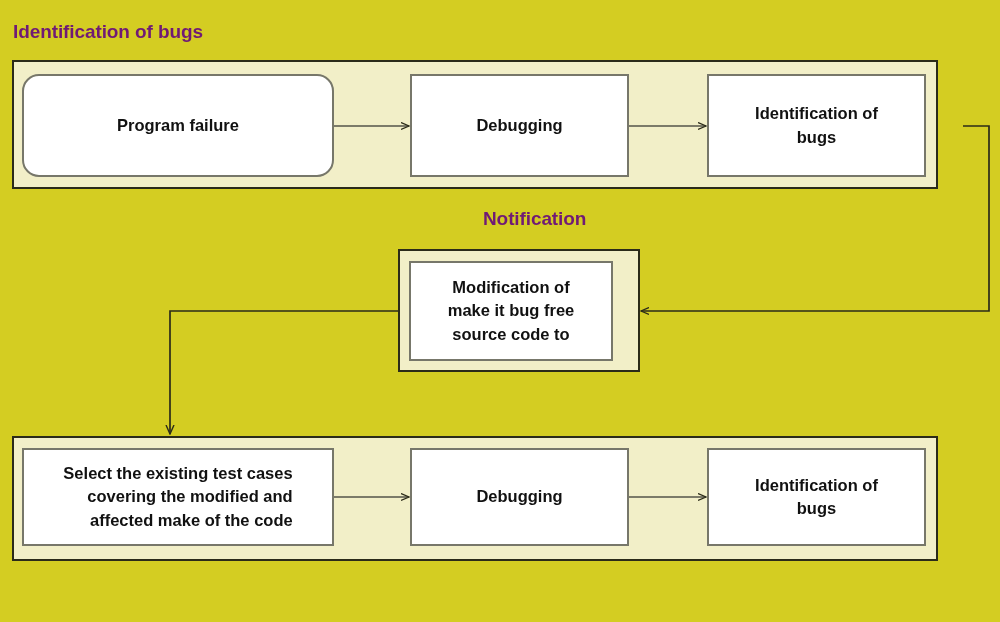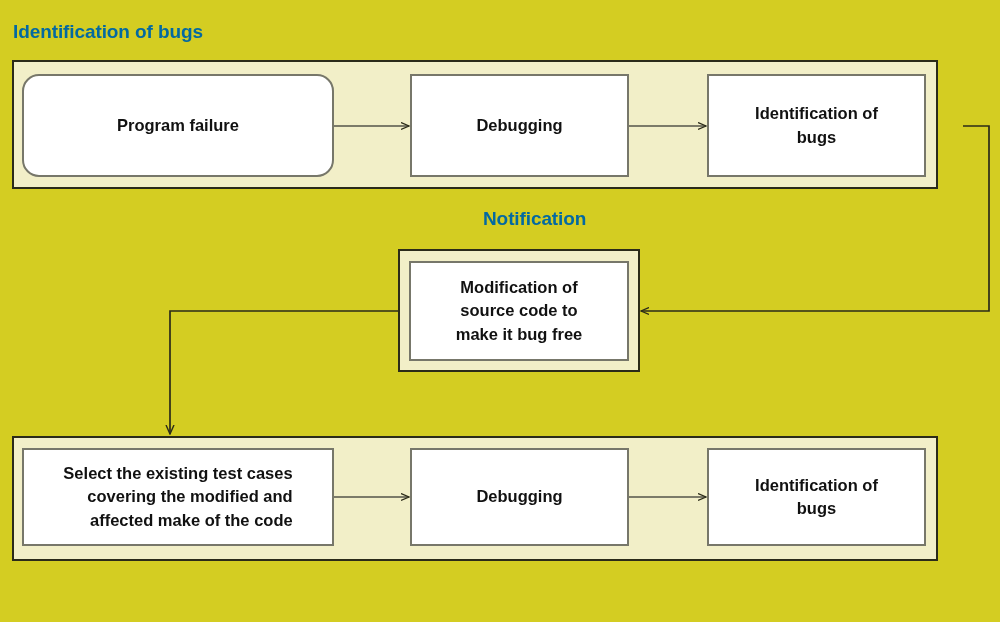--- a/index.html
+++ b/index.html
@@ -17,21 +17,21 @@
     position: relative;
     width: 1000px;
     height: 622px;
   }
 
   
   .section-heading {
     position: absolute;
     font-weight: bold;
     font-size: 19px;
-    color: #0369a1;
+    color: #701a75;
     letter-spacing: -0.1px;
     white-space: nowrap;
   }
   #heading-top    { left: 13px;  top: 21px; }
   #heading-middle { left: 455px; top: 208px; margin-left: 28px; }
   #heading-bottom { left: 13px;  top: 578px; }
 
   
   .band {
     position: absolute;
@@ -77,21 +77,21 @@
     top: 249px;
     width: 242px;
     height: 123px;
     background: #f2efc8;
     border: 2px solid #2b2b19;
     box-sizing: border-box;
   }
   #node-modification {
     left: 409px;
     top: 261px;
-    width: 220px;
+    width: 204px;
     height: 100px;
   }
 
   
   #connectors {
     position: absolute;
     left: 0;
     top: 0;
     width: 1000px;
     height: 622px;
@@ -123,22 +123,22 @@
       <span>Identification of</span>
       <span>bugs</span>
     </div>
   </div>
 
   <div id="mod-outer"></div>
 
   <div class="node" id="node-modification">
     <div>
       <span>Modification of</span>
+      <span>make it bug free</span>
       <span>source code to</span>
-      <span>make it bug free</span>
     </div>
   </div>
 
   <div class="band" id="band-bottom"></div>
 
   <div class="node" id="node-select-test-cases">
     <div>
       <span>Select the existing test cases</span>
       <span>covering the modified and</span>
       <span>affected make of the code</span>

